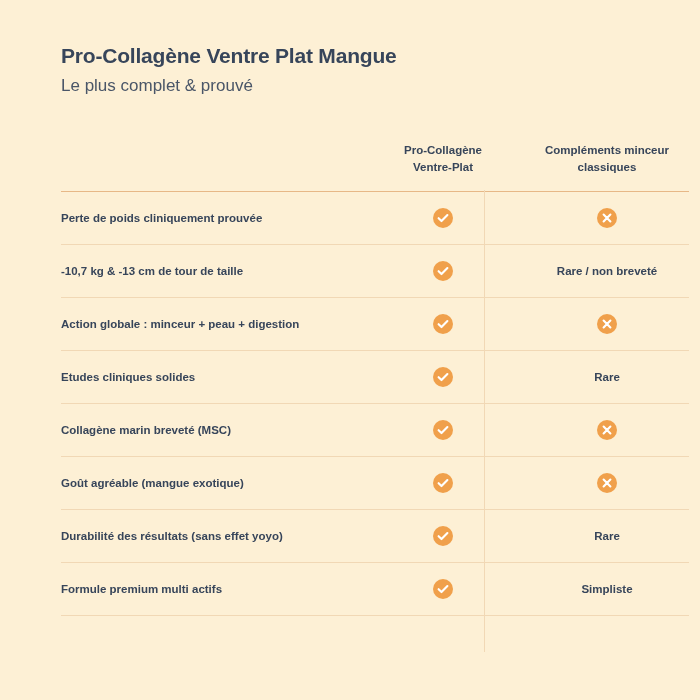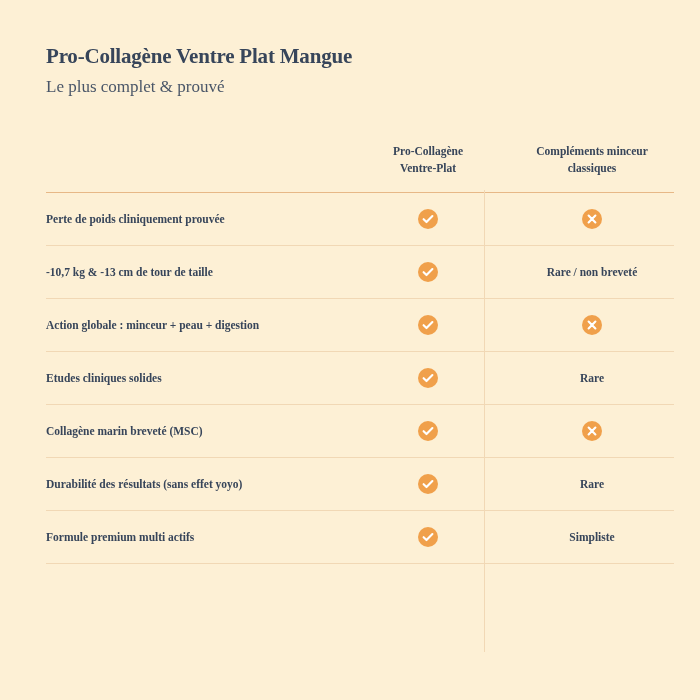--- a/index.html
+++ b/index.html
@@ -12,22 +12,21 @@
     background: #FDF0D5;
     font-family: "Liberation Sans", sans-serif;
     color: #3D4A5C;
     overflow: hidden;
   }
   .page {
     position: relative;
     width: 700px;
     height: 700px;
     box-sizing: border-box;
-    padding: 44px 36px 0 28px;
-    font-family: Liberation Serif, serif;
+    padding: 44px 36px 0 43px;
   }
   .title {
     font-size: 21px;
     font-weight: bold;
     color: #37455A;
     letter-spacing: -0.2px;
     margin: 0 0 8px 18px;
   }
   .subtitle {
     font-size: 17px;
@@ -186,20 +185,29 @@
         <tr>
           <td class="feature">Collagène marin breveté (MSC)</td>
           <td class="cell"><span class="badge check"><svg viewBox="0 0 20 20" aria-hidden="true">
                 <path d="M5.6 10.2 L8.5 13.1 L14.4 7.0" fill="none" stroke="#FFFFFF" stroke-width="2.1" stroke-linecap="round" stroke-linejoin="round"></path>
               </svg></span></td>
           <td class="cell"><span class="badge cross"><svg viewBox="0 0 20 20" aria-hidden="true">
                 <path d="M6.6 6.6 L13.4 13.4 M13.4 6.6 L6.6 13.4" fill="none" stroke="#FFFFFF" stroke-width="2.1" stroke-linecap="round"></path>
               </svg></span></td>
         </tr>
         <tr>
+          <td class="feature">Goût agréable (mangue exotique)</td>
+          <td class="cell"><span class="badge check"><svg viewBox="0 0 20 20" aria-hidden="true">
+                <path d="M5.6 10.2 L8.5 13.1 L14.4 7.0" fill="none" stroke="#FFFFFF" stroke-width="2.1" stroke-linecap="round" stroke-linejoin="round"></path>
+              </svg></span></td>
+          <td class="cell"><span class="badge cross"><svg viewBox="0 0 20 20" aria-hidden="true">
+                <path d="M6.6 6.6 L13.4 13.4 M13.4 6.6 L6.6 13.4" fill="none" stroke="#FFFFFF" stroke-width="2.1" stroke-linecap="round"></path>
+              </svg></span></td>
+        </tr>
+        <tr>
           <td class="feature">Durabilité des résultats (sans effet yoyo)</td>
           <td class="cell"><span class="badge check"><svg viewBox="0 0 20 20" aria-hidden="true">
                 <path d="M5.6 10.2 L8.5 13.1 L14.4 7.0" fill="none" stroke="#FFFFFF" stroke-width="2.1" stroke-linecap="round" stroke-linejoin="round"></path>
               </svg></span></td>
           <td class="cell"><span>Rare</span></td>
         </tr>
         <tr>
           <td class="feature">Formule premium multi actifs</td>
           <td class="cell"><span class="badge check"><svg viewBox="0 0 20 20" aria-hidden="true">
                 <path d="M5.6 10.2 L8.5 13.1 L14.4 7.0" fill="none" stroke="#FFFFFF" stroke-width="2.1" stroke-linecap="round" stroke-linejoin="round"></path>

